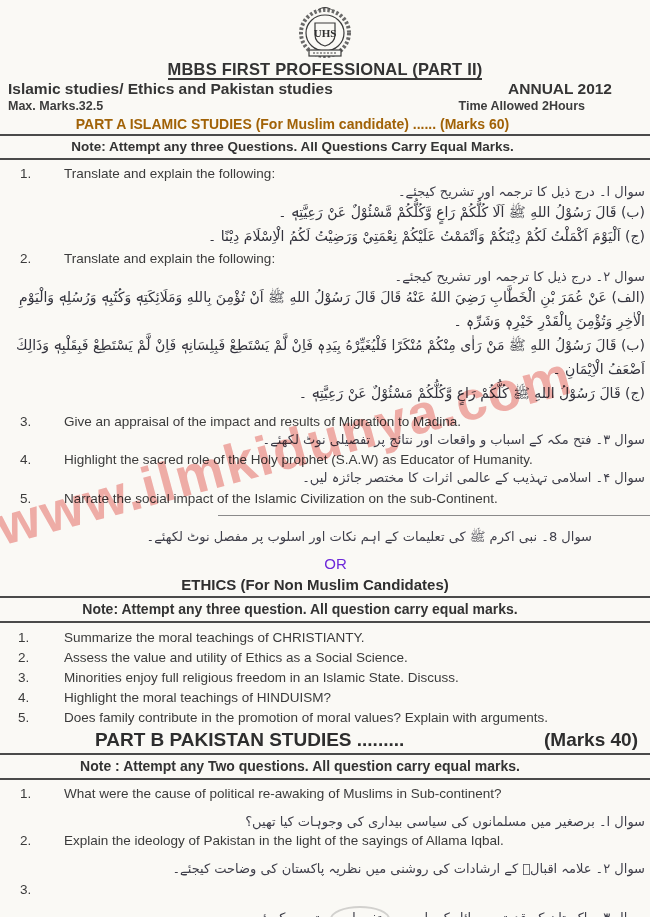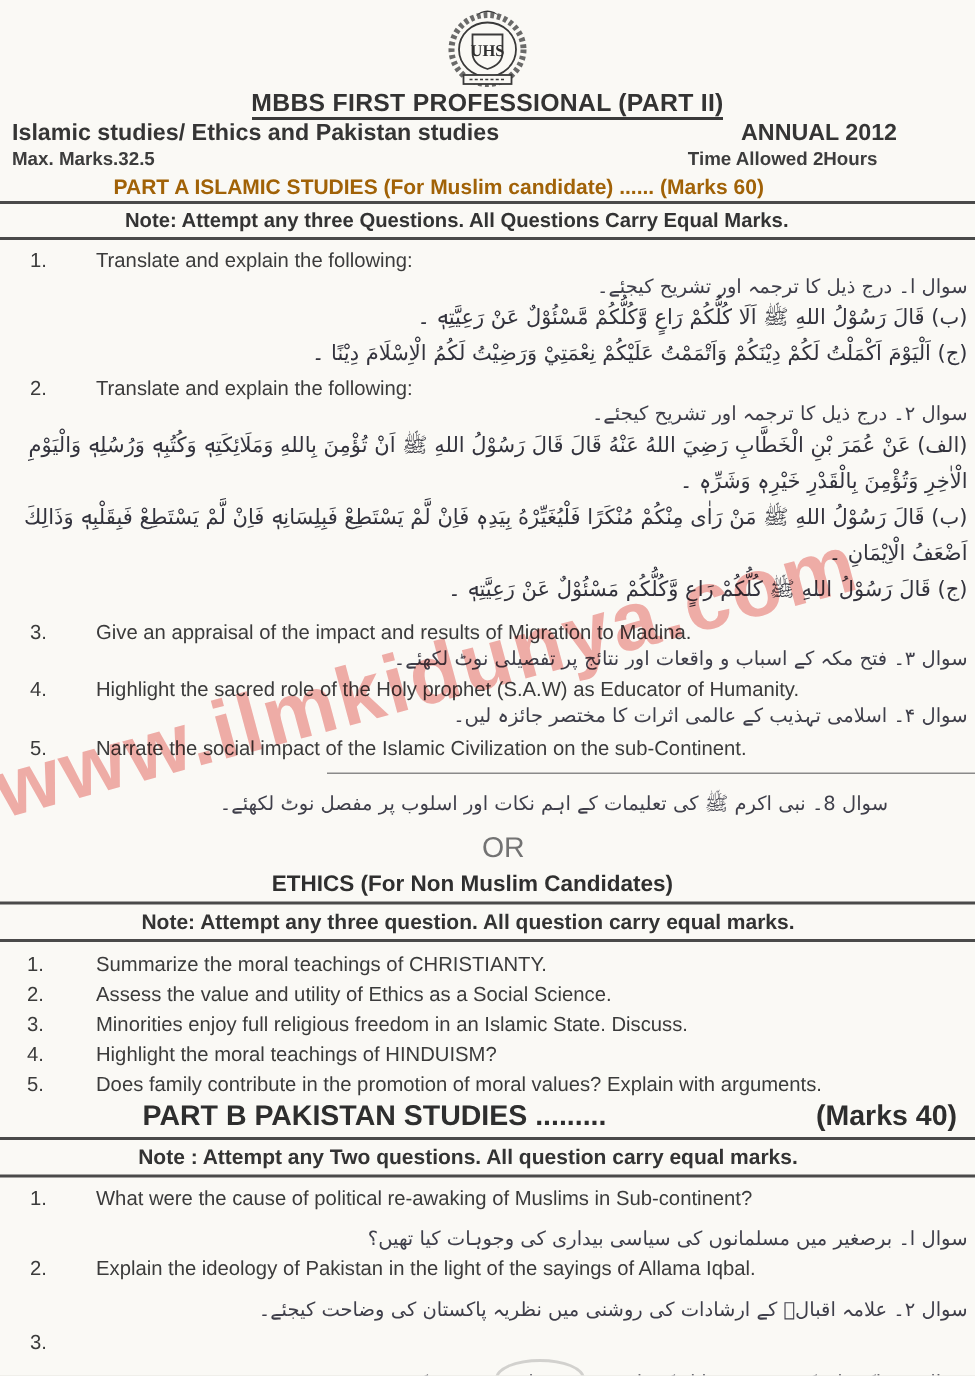--- a/index.html
+++ b/index.html
@@ -7,37 +7,37 @@
     position:relative;width:650px;height:917px;margin:0 auto;
     background:#faf9f5;
     color:#3b3b3b;
     font-family:"Liberation Sans",sans-serif;
     overflow:hidden;
   }
   
   .logo-wrap{padding-top:3px;display:flex;justify-content:center;}
   .title{ text-align:center;margin-top:1px;font-size:16.5px;font-weight:bold;color:#333;letter-spacing:.2px;}
   .title span{border-bottom:2px solid #3a3a3a;padding-bottom:0px;}
-  .subject-row{display:flex;justify-content:space-between;align-items:baseline;padding:1px 52px 0 8px;}
+  .subject-row{display:flex;justify-content:space-between;align-items:baseline;padding:1px 38px 0 8px;}
   .subject{font-size:15.5px;font-weight:bold;color:#353535;}
   .session{font-size:15.5px;font-weight:bold;color:#353535;}
   .marks-row{display:flex;justify-content:space-between;align-items:baseline;padding:0 65px 0 8px;margin-top:1px;}
   .marks-row span{font-size:12.5px;font-weight:bold;color:#3d3d3d;}
   .section-heading{width:585px;text-align:center;font-size:14px;font-weight:bold;color:#a16207;margin-top:3px;}
   .rule{height:2px;background:#4a4a4a;margin-top:2px;}
-  .note{width:585px;text-align:center;font-size:13.5px;font-weight:bold;color:#333;padding:3px 0 2px 12px;}
+  .note{width:585px;text-align:center;font-size:13.5px;font-weight:bold;color:#333;padding:3px 0 2px 0;}
   .note.wide{width:600px;font-size:14px;}
   
   .q-row{display:flex;padding-left:20px;padding-right:6px;font-size:13.5px;color:#3b3b3b;}
   .q-no{flex:none;width:44px;}
   .q-text{flex:1;}
   .ur{direction:rtl;text-align:right;padding-right:5px;font-family:"DejaVu Sans",sans-serif;font-size:13px;color:#3f3f4a;line-height:17px;margin-top:12px;}
   .ar{direction:rtl;text-align:right;padding-right:5px;font-family:"DejaVu Sans",sans-serif;font-size:14px;color:#33333d;line-height:24px;}
   .partial-rule{height:1px;background:#8a8a8a;width:432px;margin-left:218px;margin-top:9px;}
-  .or-label{text-align:center;font-size:19px;color:#737373;margin-top:10px;margin-left:21px;}
+  .or-label{text-align:center;font-size:15px;color:#6d28d9;margin-top:10px;margin-left:21px;}
   .ethics-heading{text-align:center;font-size:15px;font-weight:bold;color:#2f2f2f;margin-top:4px;width:630px;}
   .eth-row{display:flex;padding-left:18px;padding-right:6px;font-size:13.5px;line-height:20px;color:#3b3b3b;}
   .eth-row .q-no{width:46px;}
   .partb-row{display:flex;align-items:baseline;padding-left:95px;padding-right:12px;margin-top:1px;}
   .partb-title{font-size:19px;font-weight:bold;color:#2e2e2e;}
   .partb-marks{margin-left:auto;font-size:19px;font-weight:bold;color:#2e2e2e;}
   
   .watermark{
     position:absolute;left:6px;top:494px;z-index:6;
     font-size:55px;font-weight:bold;letter-spacing:2px;white-space:nowrap;

